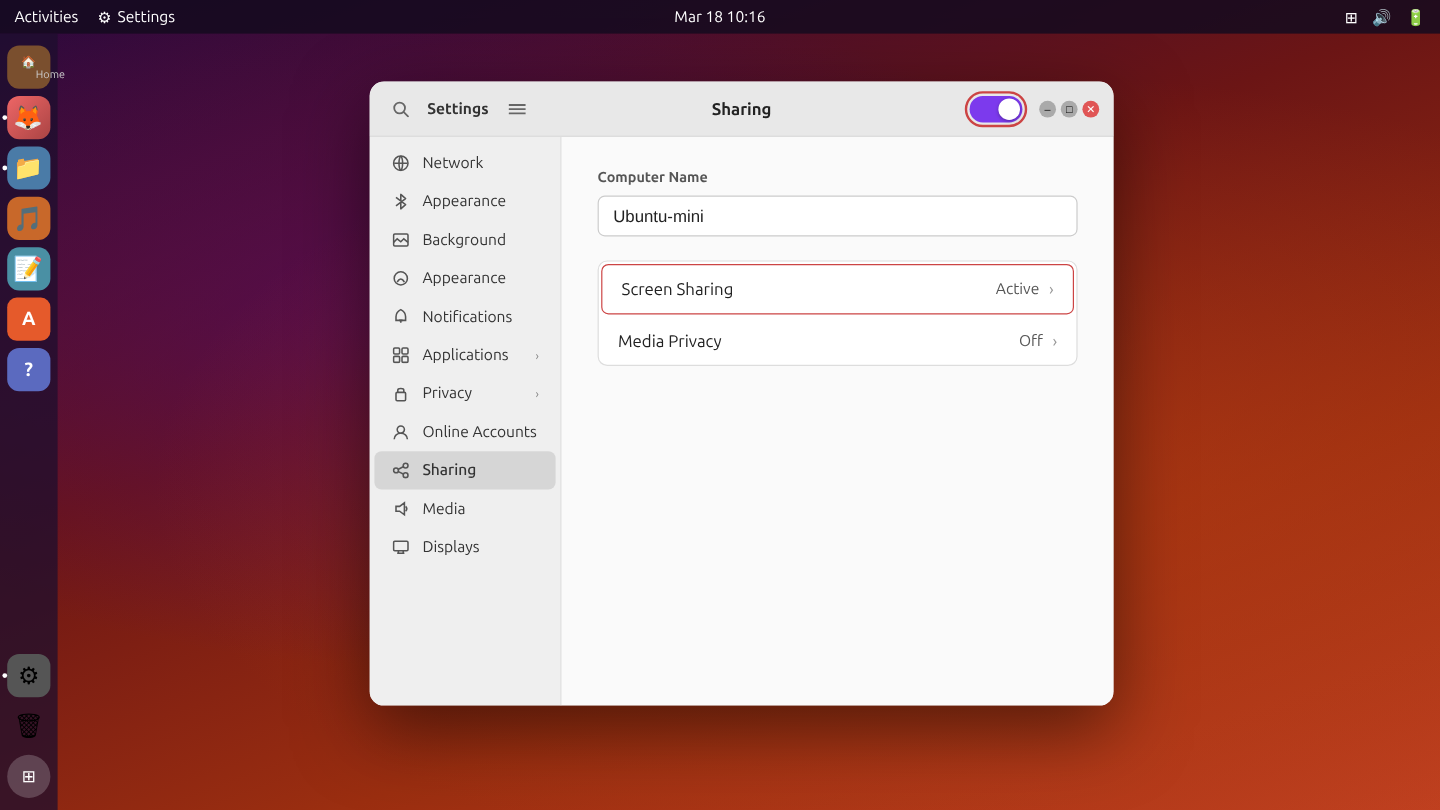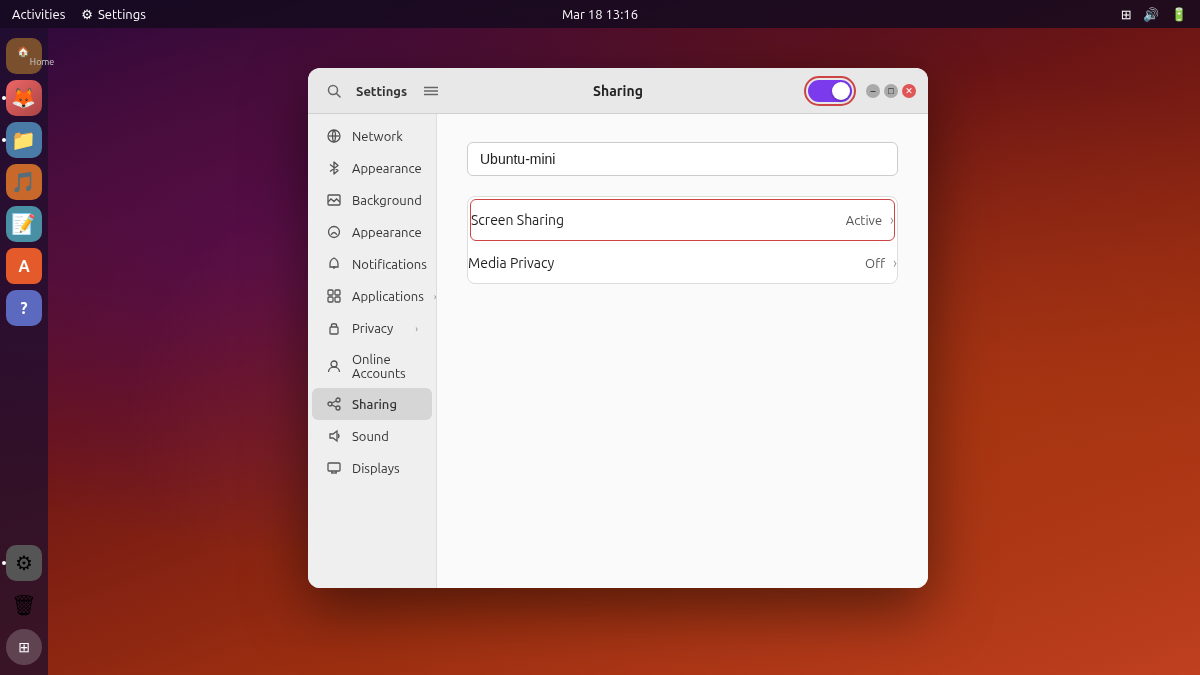--- a/index.html
+++ b/index.html
@@ -199,21 +199,21 @@
 
     
     .window-body {
       display: flex;
       flex: 1;
       overflow: hidden;
     }
 
     
     .sidebar {
-      width: 129px;
+      width: 160px;
       background: #efefef;
       border-right: 1px solid #ddd;
       overflow-y: auto;
       flex-shrink: 0;
       padding: 6px 0;
     }
     .sidebar::-webkit-scrollbar { width: 4px; }
     .sidebar::-webkit-scrollbar-thumb { background: #ccc; border-radius: 2px; }
 
     .sidebar-item {
@@ -277,21 +277,21 @@
 
     .sharing-list {
       border: 1px solid #ddd;
       border-radius: 8px;
       overflow: hidden;
       background: white;
     }
     .sharing-item {
       display: flex;
       align-items: center;
-      padding: 12px 0;
+      padding: 12px 16px;
       cursor: pointer;
       border-bottom: 1px solid #eee;
       font-size: 14px;
       color: #222;
     }
     .sharing-item:last-child { border-bottom: none; }
     .sharing-item.highlighted {
       border: 1.5px solid #cc4444;
       border-radius: 6px;
       margin: 2px;
@@ -309,21 +309,21 @@
 <div class="desktop-bg"></div>
 
 <div class="top-bar">
   <div class="top-bar-left">
     <span class="top-bar-activities">Activities</span>
     <span class="top-bar-settings-app">
       <span>⚙</span>
       <span>Settings</span>
     </span>
   </div>
-  <div class="top-bar-center">Mar 18  13:16</div>
+  <div class="top-bar-center">Mar 18  10:16</div>
   <div class="top-bar-right">
     <span>⊞</span>
     <span>🔊</span>
     <span>🔋</span>
   </div>
 </div>
 
 <div class="dock">
 
   <div class="dock-icon home-icon-wrap">
@@ -511,21 +511,21 @@
         <span class="sidebar-item-label">Sharing</span>
       </div>
 
       <div class="sidebar-item">
         <span class="sidebar-item-icon">
           <svg width="14" height="14" viewBox="0 0 14 14" fill="none">
               <path d="M3 5 L3 9 L6 9 L10 12 L10 2 L6 5 Z" stroke="#555" stroke-width="1.3"></path>
               <path d="M11 5 Q13 7 11 9" stroke="#555" stroke-width="1.3" fill="none"></path>
             </svg>
         </span>
-        <span class="sidebar-item-label">Sound</span>
+        <span class="sidebar-item-label">Media</span>
       </div>
 
 
       <div class="sidebar-item">
         <span class="sidebar-item-icon">
           <svg width="14" height="12" viewBox="0 0 14 12" fill="none">
               <rect x="1" y="1" width="12" height="8" rx="1" stroke="#555" stroke-width="1.3"></rect>
               <line x1="5" y1="9" x2="5" y2="11" stroke="#555" stroke-width="1.3"></line>
               <line x1="9" y1="9" x2="9" y2="11" stroke="#555" stroke-width="1.3"></line>
               <line x1="4" y1="11" x2="10" y2="11" stroke="#555" stroke-width="1.3"></line>
@@ -536,20 +536,21 @@
 
 
       <div class="sidebar-item">
         
         
       </div>
 
     </div>
 
     <div class="main-content">
+      <div class="section-label">Computer Name</div>
       <input class="computer-name-input" type="text" value="Ubuntu-mini" style="">
 
       <div class="sharing-list">
 
         <div class="sharing-item highlighted">
           <span class="sharing-item-name">Screen Sharing</span>
           <span class="sharing-item-status">Active</span>
           <span class="sharing-item-arrow">›</span>
         </div>
 

